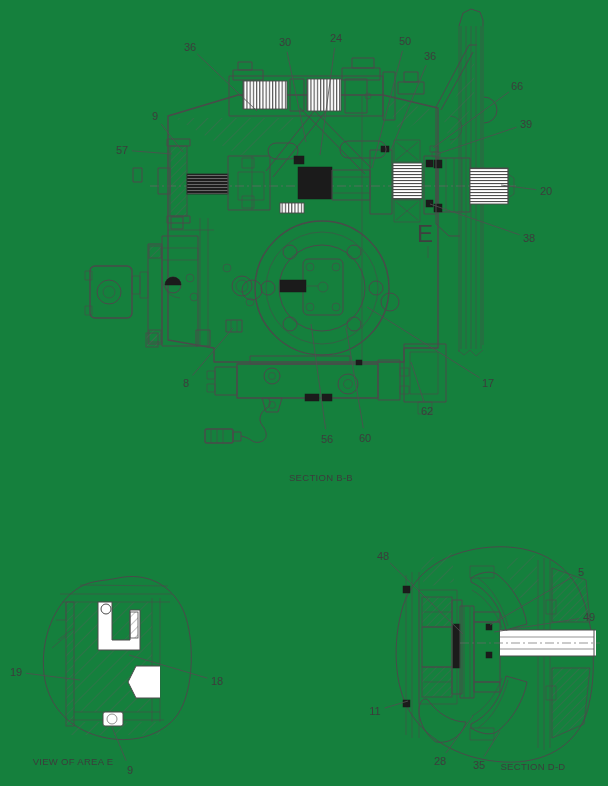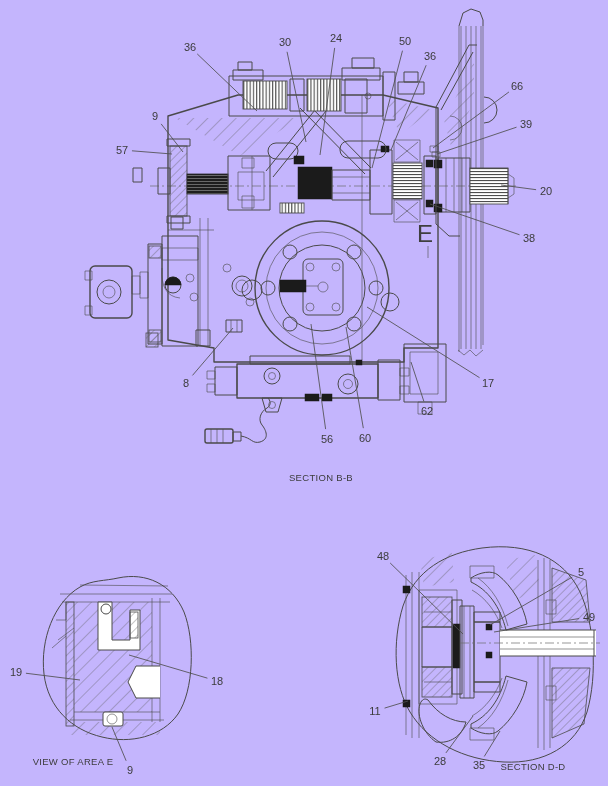--- a/index.html
+++ b/index.html
@@ -1,16 +1,16 @@
 <!DOCTYPE html>
 <html><head>
 <meta charset="utf-8">
 <style>
   html,body{margin:0;padding:0;background:#ffffff;}
-  .page{width:608px;height:786px;background:#c4b5fd;position:relative;overflow:hidden;}
+  .page{width:608px;height:786px;background:#15803d;position:relative;overflow:hidden;}
   svg{display:block;}
   .ln{fill:none;stroke:#4a4a4a;stroke-width:1;stroke-linejoin:round;}
   .thick{stroke-width:1.4;}
   .thin{stroke-width:0.6;}
   .dk{fill:#1b1b1b;stroke:#1b1b1b;stroke-width:0.5;}
   .wh{fill:#ffffff;}
   .hatch{fill:url(#h45);stroke:#4a4a4a;stroke-width:0.8;}
   .hatchw{fill:url(#h45w);stroke:none;}
   .teeth{fill:url(#teethH);stroke:#4a4a4a;stroke-width:0.9;}
   .coil{fill:url(#vstripe);stroke:#4a4a4a;stroke-width:0.9;}

